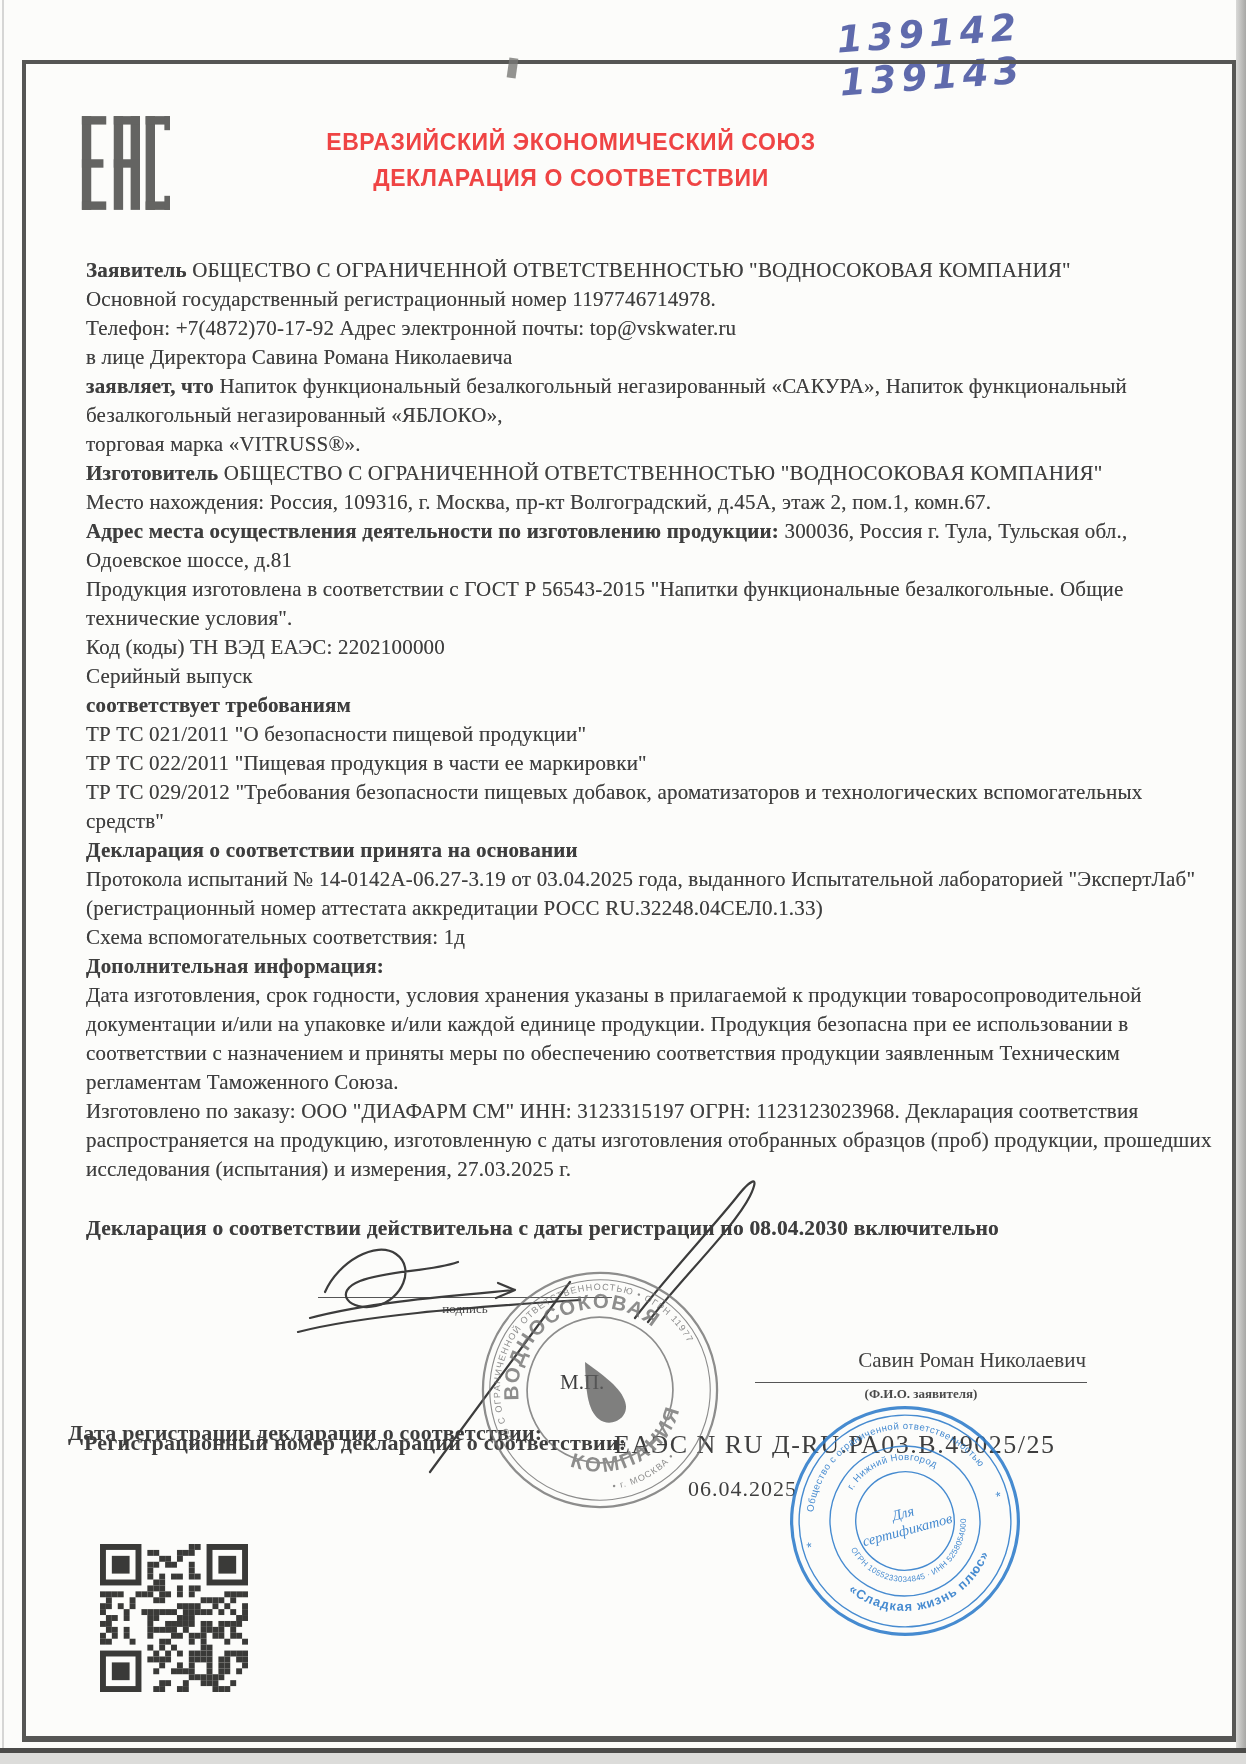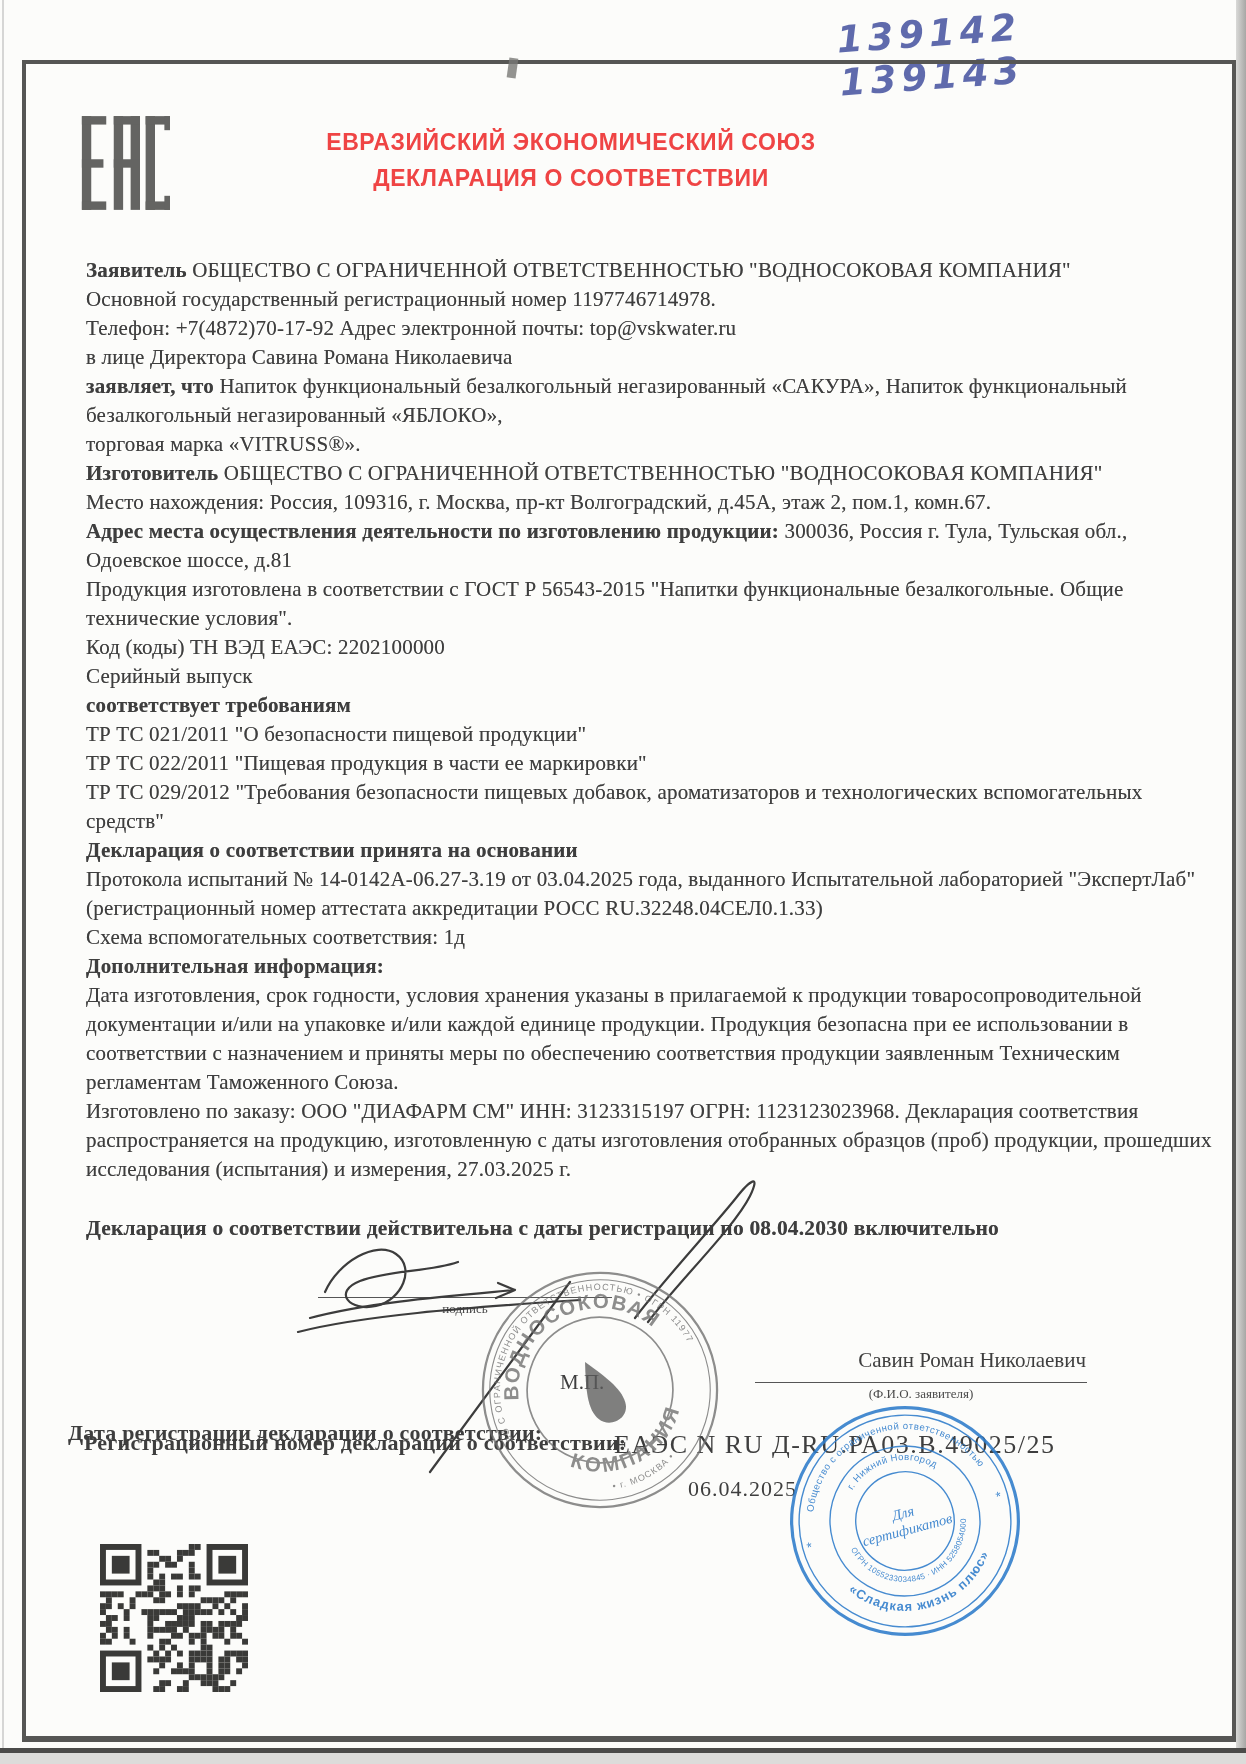--- a/index.html
+++ b/index.html
@@ -35,21 +35,21 @@
 
   .sig-svg{position:absolute;left:280px;top:1140px;width:480px;height:350px;z-index:4;pointer-events:none;}
   .sig-line{position:absolute;left:318px;top:1297px;width:294px;border-top:1.6px solid #555;}
   .sig-caption{position:absolute;left:318px;top:1301px;width:294px;text-align:center;
         font-size:13px;color:#4a4a4a;}
   .mp-label{position:absolute;left:560px;top:1370px;font-size:21px;z-index:2;}
 
   .fio-value{position:absolute;left:760px;top:1348px;width:326px;text-align:right;font-size:21px;}
   .fio-line{position:absolute;left:755px;top:1382px;width:332px;border-top:1.6px solid #555;}
   .fio-caption{position:absolute;left:755px;top:1386px;width:332px;text-align:center;
-        font-size:13px;color:#4a4a4a;}
+        font-size:13px;color:#4a4a4a;font-weight:bold;}
 
   .company-stamp{position:absolute;left:475px;top:1265px;width:250px;height:250px;
         transform:rotate(-28deg);opacity:.78;z-index:5;pointer-events:none;}
   .cert-stamp{position:absolute;left:782px;top:1398px;width:246px;height:246px;
         transform:rotate(-15deg);opacity:.88;z-index:5;pointer-events:none;}
 
   .reg-row{position:absolute;left:68px;z-index:2;}
   .reg-label{font-weight:700;font-size:22px;letter-spacing:.2px;}
   .reg-number-value{position:absolute;left:614px;top:1430px;font-size:26px;letter-spacing:1.5px;z-index:2;}
   .reg-date-value{position:absolute;left:688px;top:1476px;font-size:22px;letter-spacing:1px;z-index:2;}

